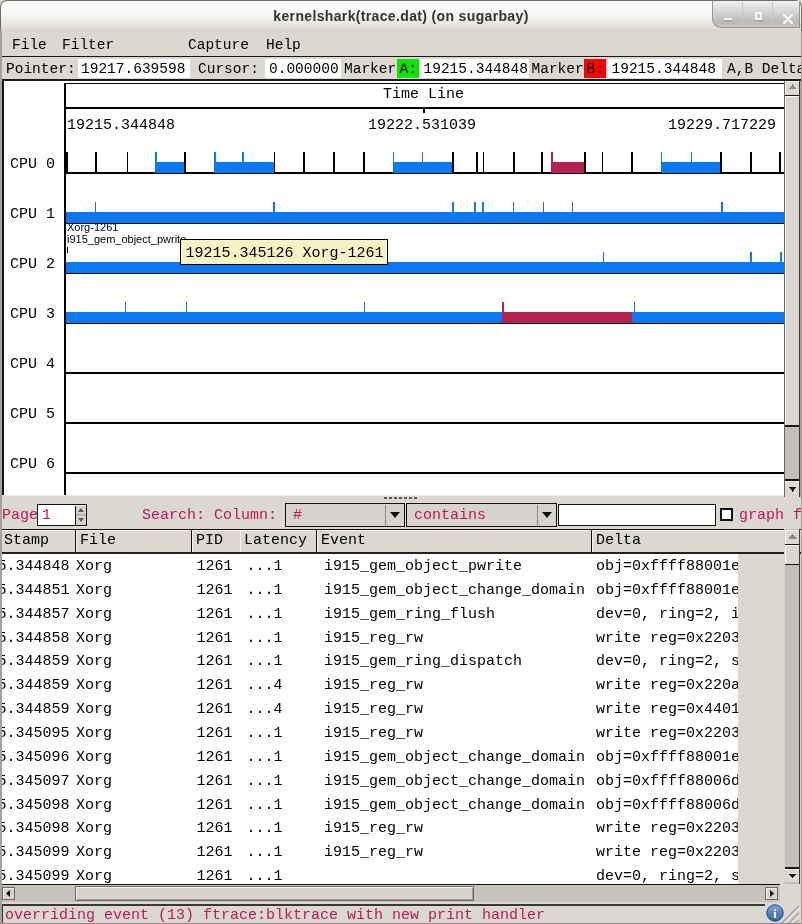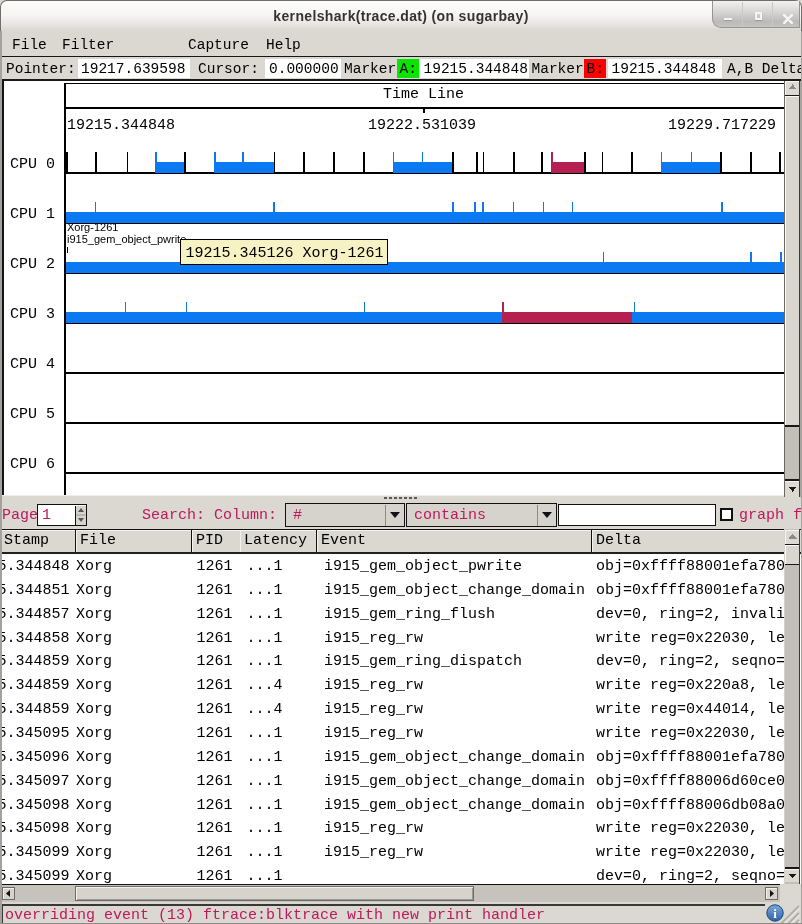--- a/index.html
+++ b/index.html
@@ -249,21 +249,21 @@
 .row span{position:absolute;top:3px;}
 .c0{left:-2.5px;}.c1{left:76px;}.c2{left:196.5px;}.c3{left:246.5px;}.c4{left:324px;}.c5{left:596px;}
 </style>
 <div class="hc" style="left:0;width:76px;">Stamp</div>
 <div class="hc" style="left:76px;width:116px;">File</div>
 <div class="hc" style="left:192px;width:56px;">PID</div>
 <div class="hc" style="left:240px;width:77px;">Latency</div>
 <div class="hc" style="left:317px;width:275px;">Event</div>
 <div class="hc" style="left:592px;width:194px;border-right:none;">Delta</div>
 
-<div class="abs" id="tbody" style="left:0;top:554px;width:802px;height:331px;background:#fff;overflow:hidden;">
+<div class="abs" id="tbody" style="left:0;top:554px;width:738px;height:331px;background:#fff;overflow:hidden;">
 <div class="row" style="top:1px;"><span class="c0">5.344848</span><span class="c1">Xorg</span><span class="c2">1261</span><span class="c3">...1</span><span class="c4">i915_gem_object_pwrite</span><span class="c5">obj=0xffff88001efa7800</span></div>
 <div class="row" style="top:24.85px;"><span class="c0">5.344851</span><span class="c1">Xorg</span><span class="c2">1261</span><span class="c3">...1</span><span class="c4">i915_gem_object_change_domain</span><span class="c5">obj=0xffff88001efa7800</span></div>
 <div class="row" style="top:48.7px;"><span class="c0">5.344857</span><span class="c1">Xorg</span><span class="c2">1261</span><span class="c3">...1</span><span class="c4">i915_gem_ring_flush</span><span class="c5">dev=0, ring=2, invalid</span></div>
 <div class="row" style="top:72.55px;"><span class="c0">5.344858</span><span class="c1">Xorg</span><span class="c2">1261</span><span class="c3">...1</span><span class="c4">i915_reg_rw</span><span class="c5">write reg=0x22030, len</span></div>
 <div class="row" style="top:96.4px;"><span class="c0">5.344859</span><span class="c1">Xorg</span><span class="c2">1261</span><span class="c3">...1</span><span class="c4">i915_gem_ring_dispatch</span><span class="c5">dev=0, ring=2, seqno=1</span></div>
 <div class="row" style="top:120.25px;"><span class="c0">5.344859</span><span class="c1">Xorg</span><span class="c2">1261</span><span class="c3">...4</span><span class="c4">i915_reg_rw</span><span class="c5">write reg=0x220a8, len</span></div>
 <div class="row" style="top:144.1px;"><span class="c0">5.344859</span><span class="c1">Xorg</span><span class="c2">1261</span><span class="c3">...4</span><span class="c4">i915_reg_rw</span><span class="c5">write reg=0x44014, len</span></div>
 <div class="row" style="top:167.95px;"><span class="c0">5.345095</span><span class="c1">Xorg</span><span class="c2">1261</span><span class="c3">...1</span><span class="c4">i915_reg_rw</span><span class="c5">write reg=0x22030, len</span></div>
 <div class="row" style="top:191.8px;"><span class="c0">5.345096</span><span class="c1">Xorg</span><span class="c2">1261</span><span class="c3">...1</span><span class="c4">i915_gem_object_change_domain</span><span class="c5">obj=0xffff88001efa7800</span></div>
 <div class="row" style="top:215.65px;padding-left:28px;"><span class="c0">5.345097</span><span class="c1">Xorg</span><span class="c2">1261</span><span class="c3">...1</span><span class="c4">i915_gem_object_change_domain</span><span class="c5">obj=0xffff88006d60ce00</span></div>

